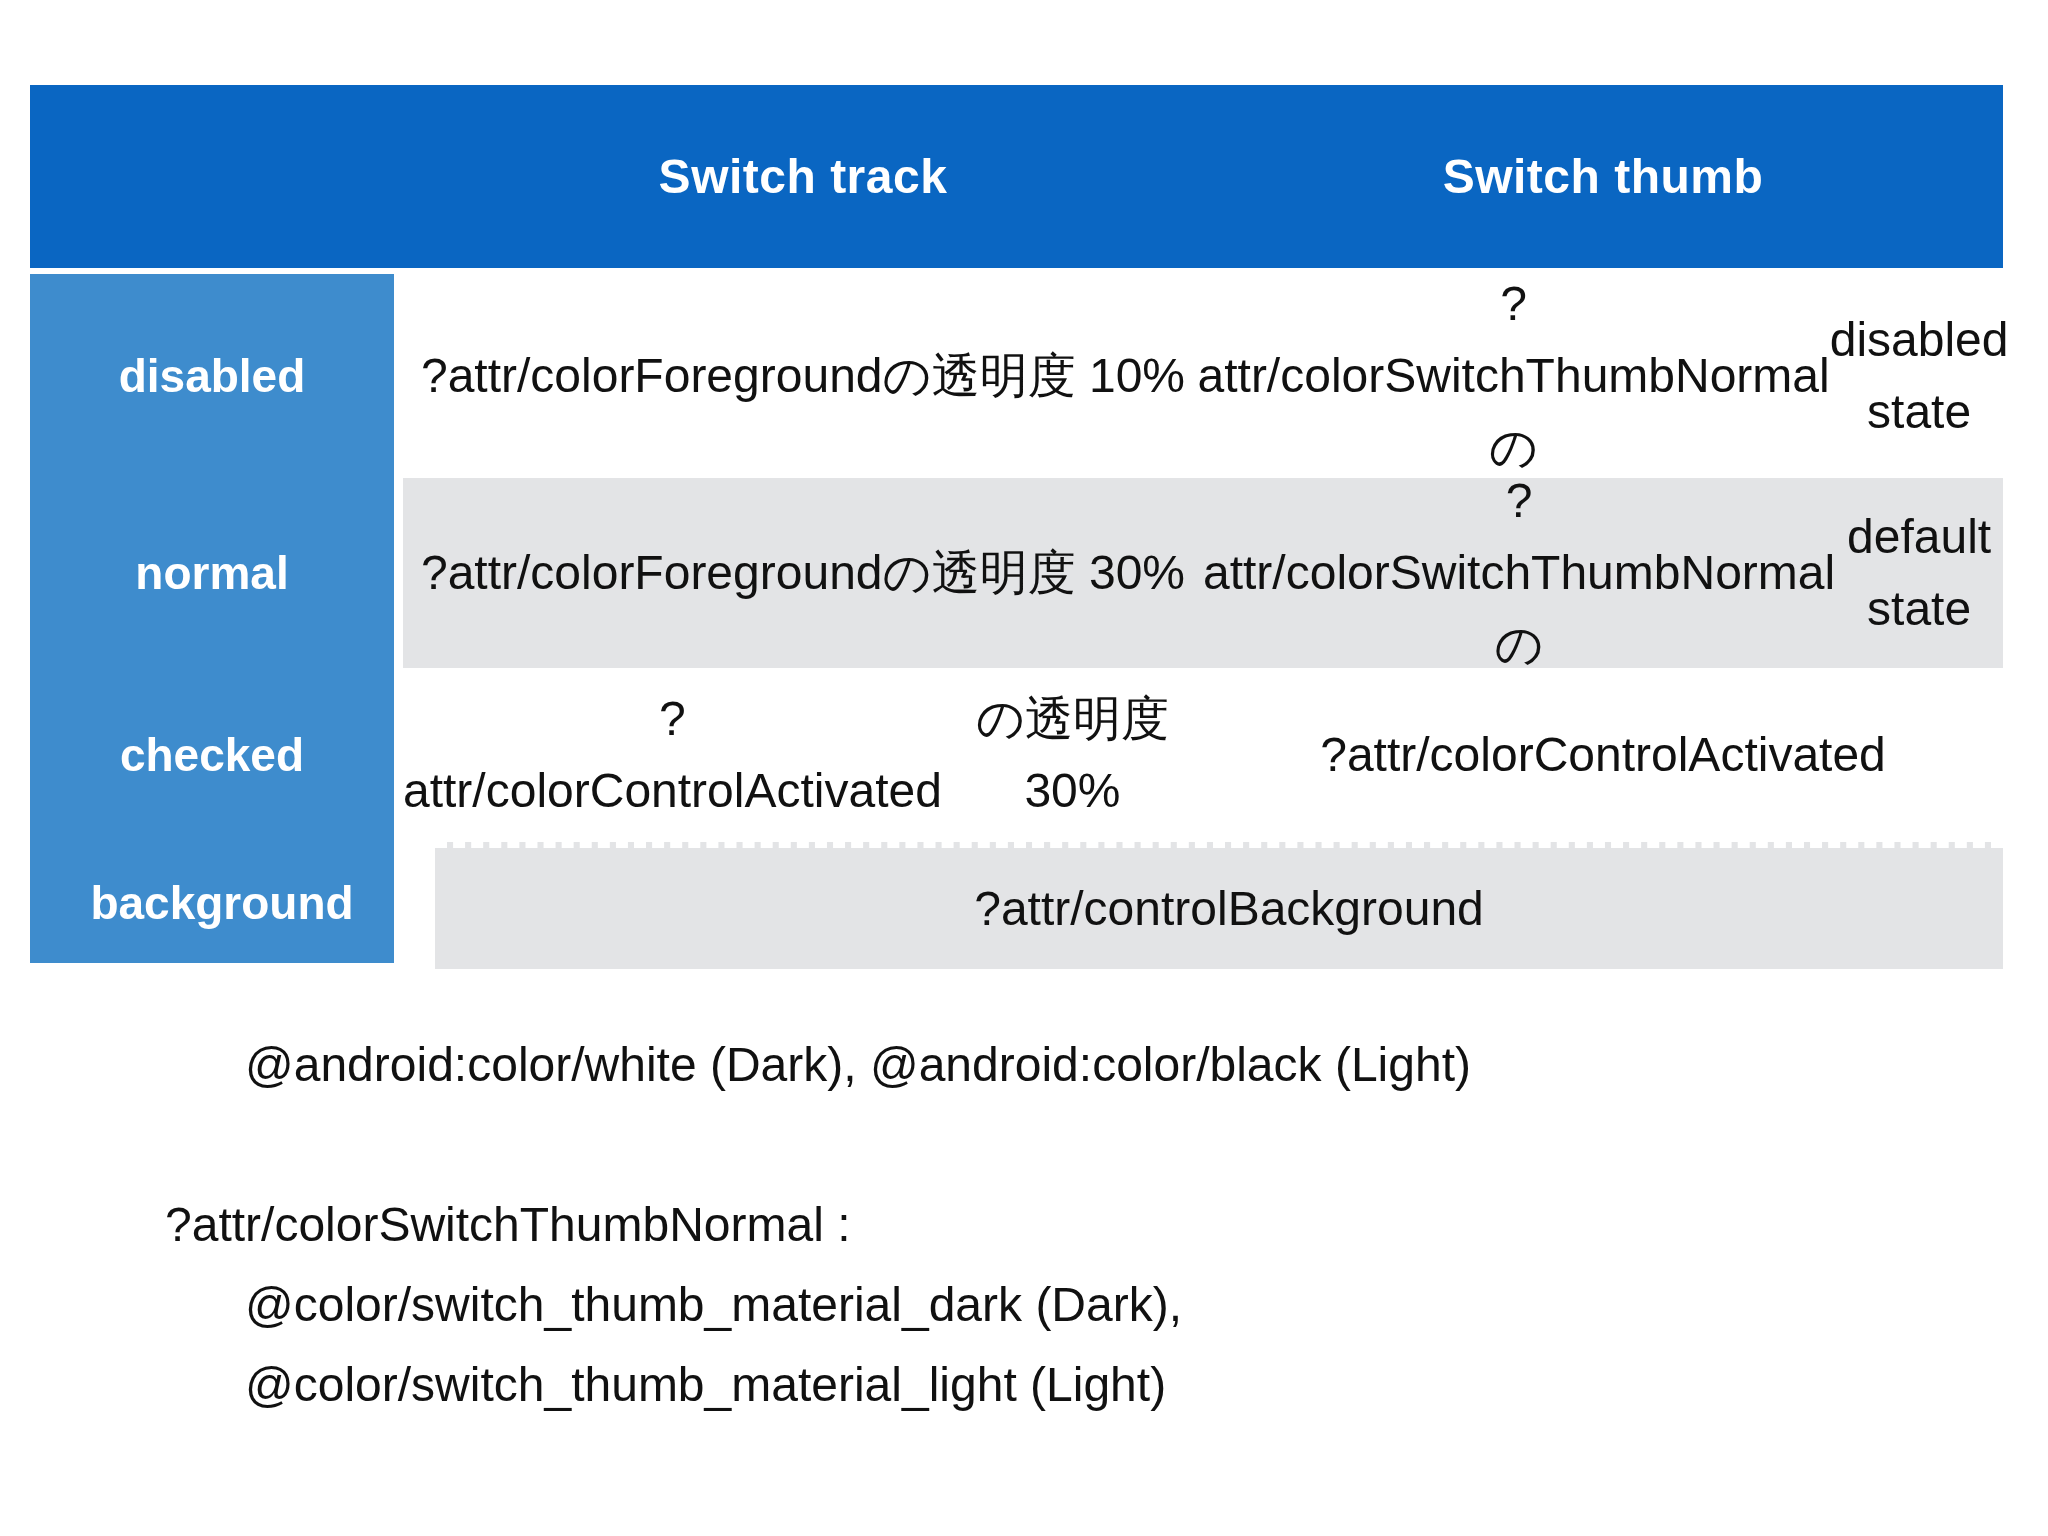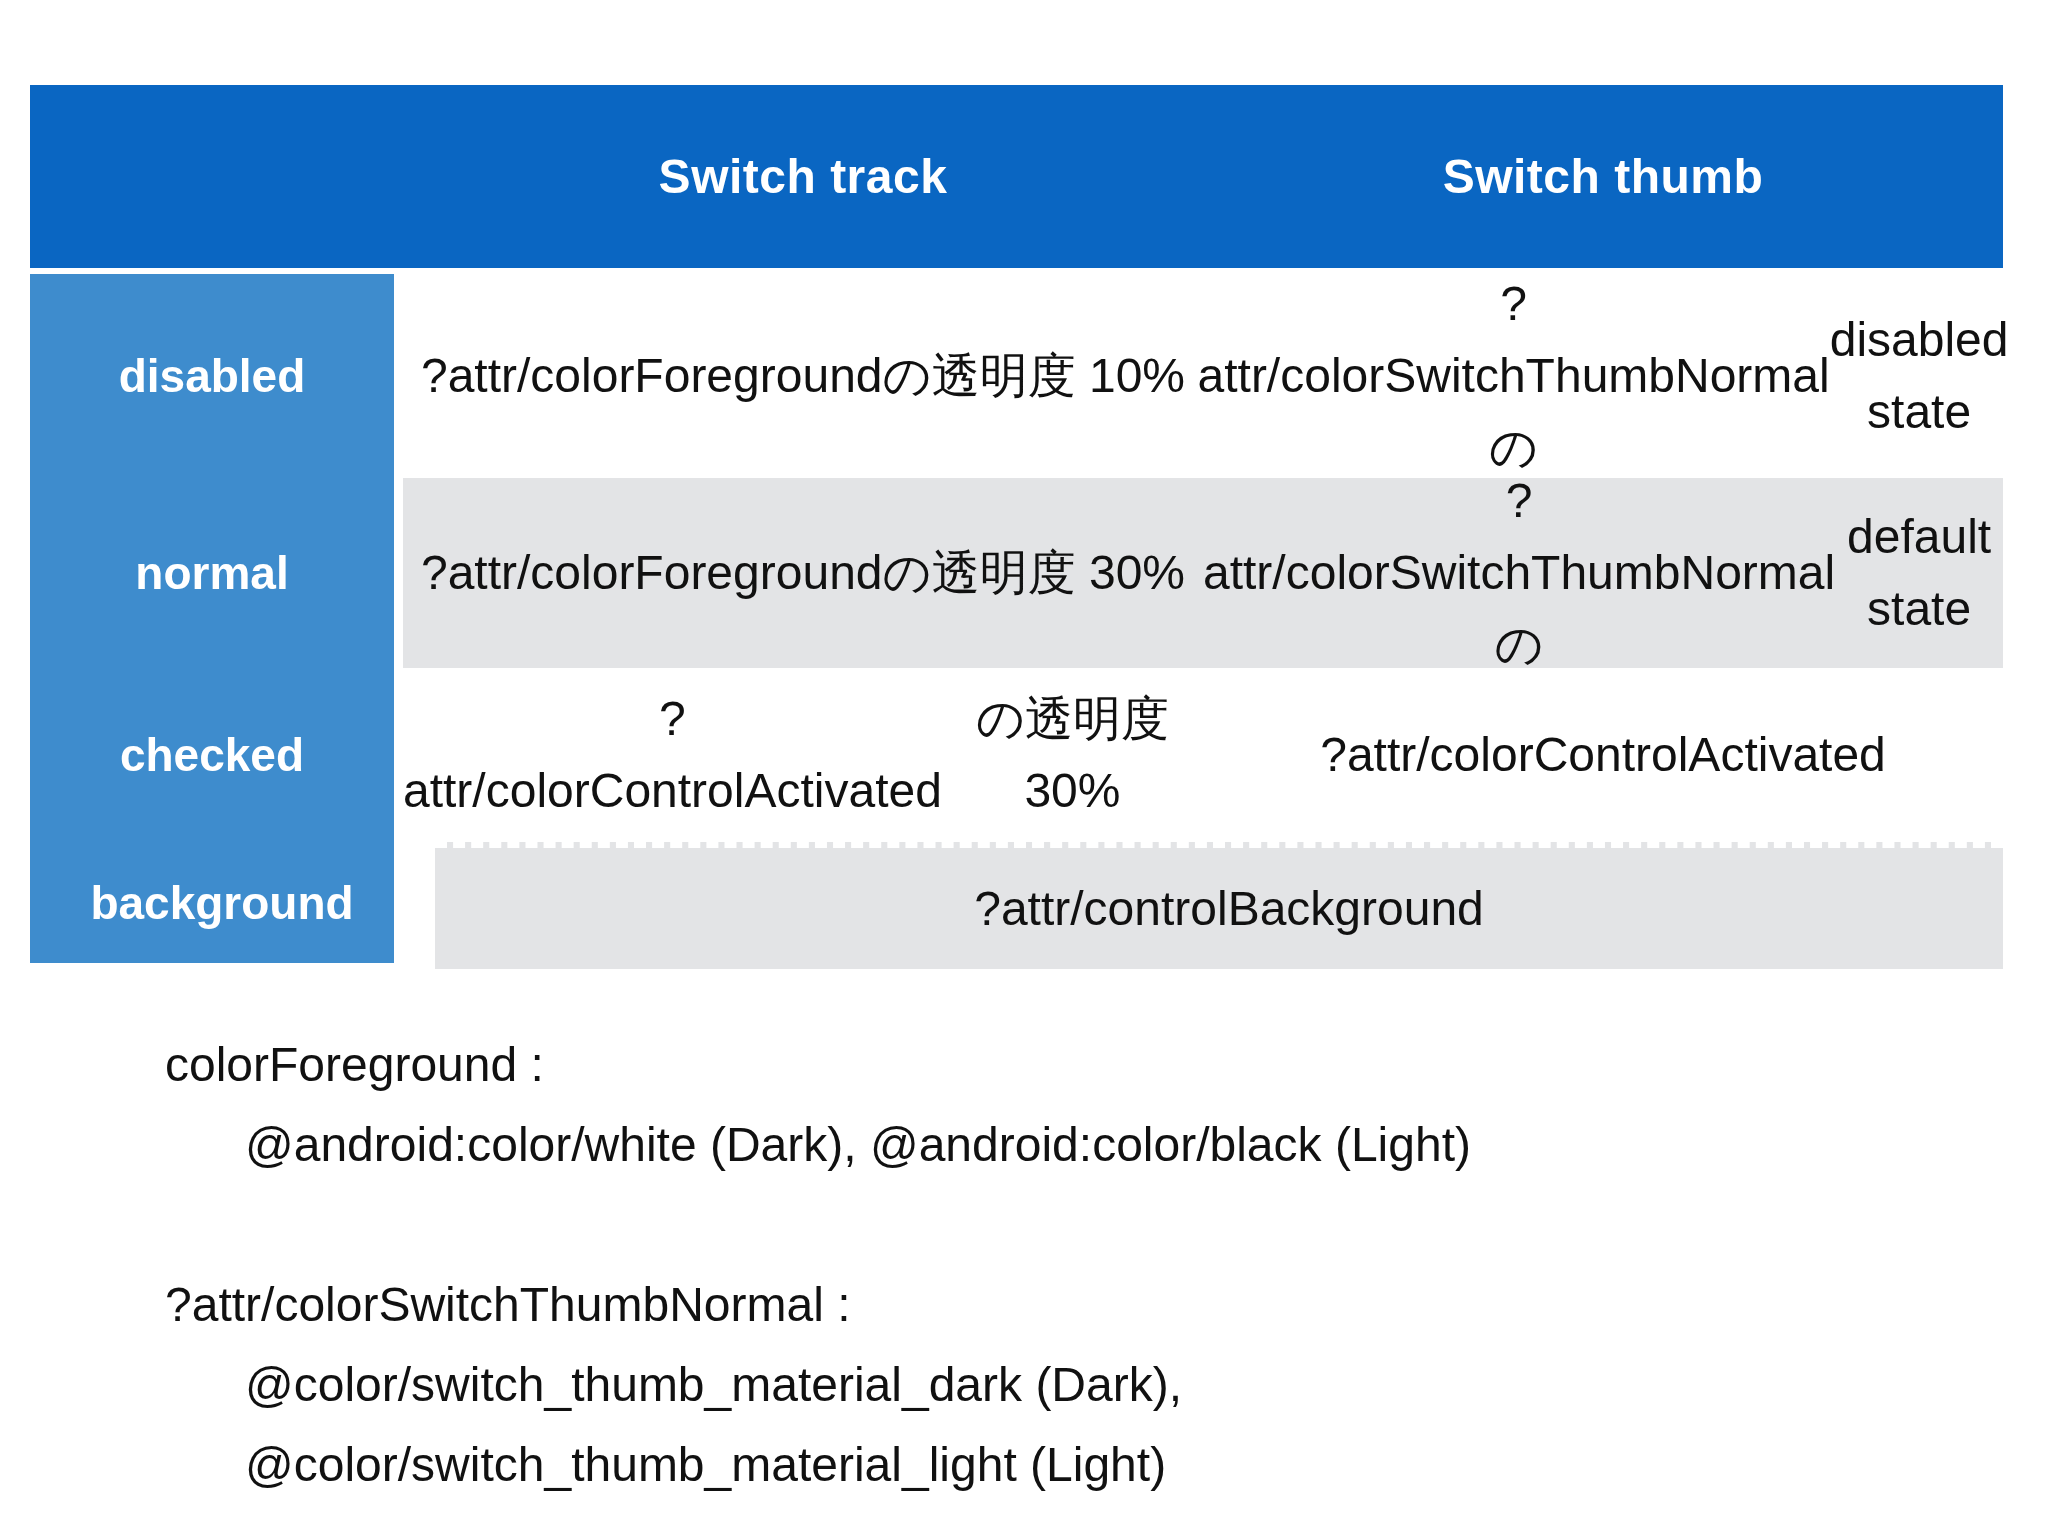--- a/index.html
+++ b/index.html
@@ -135,21 +135,20 @@
     <div class="gapcol row-h4"></div>
     <div class="cell stripe span2 dashed-top row-h4">
       <div>?attr/controlBackground</div>
     </div>
 
   </div>
 </div>
 
 <div class="notes">
   <div class="note-block">
-    <div class="note-term">colorForeground :</div>
     <div class="note-line">@android:color/white (Dark), @android:color/black (Light)</div>
   </div>
   <div class="note-block">
     <div class="note-term">?attr/colorSwitchThumbNormal :</div>
     <div class="note-line">@color/switch_thumb_material_dark (Dark),</div>
     <div class="note-line">@color/switch_thumb_material_light (Light)</div>
   </div>
 </div>
 
 </body></html>

